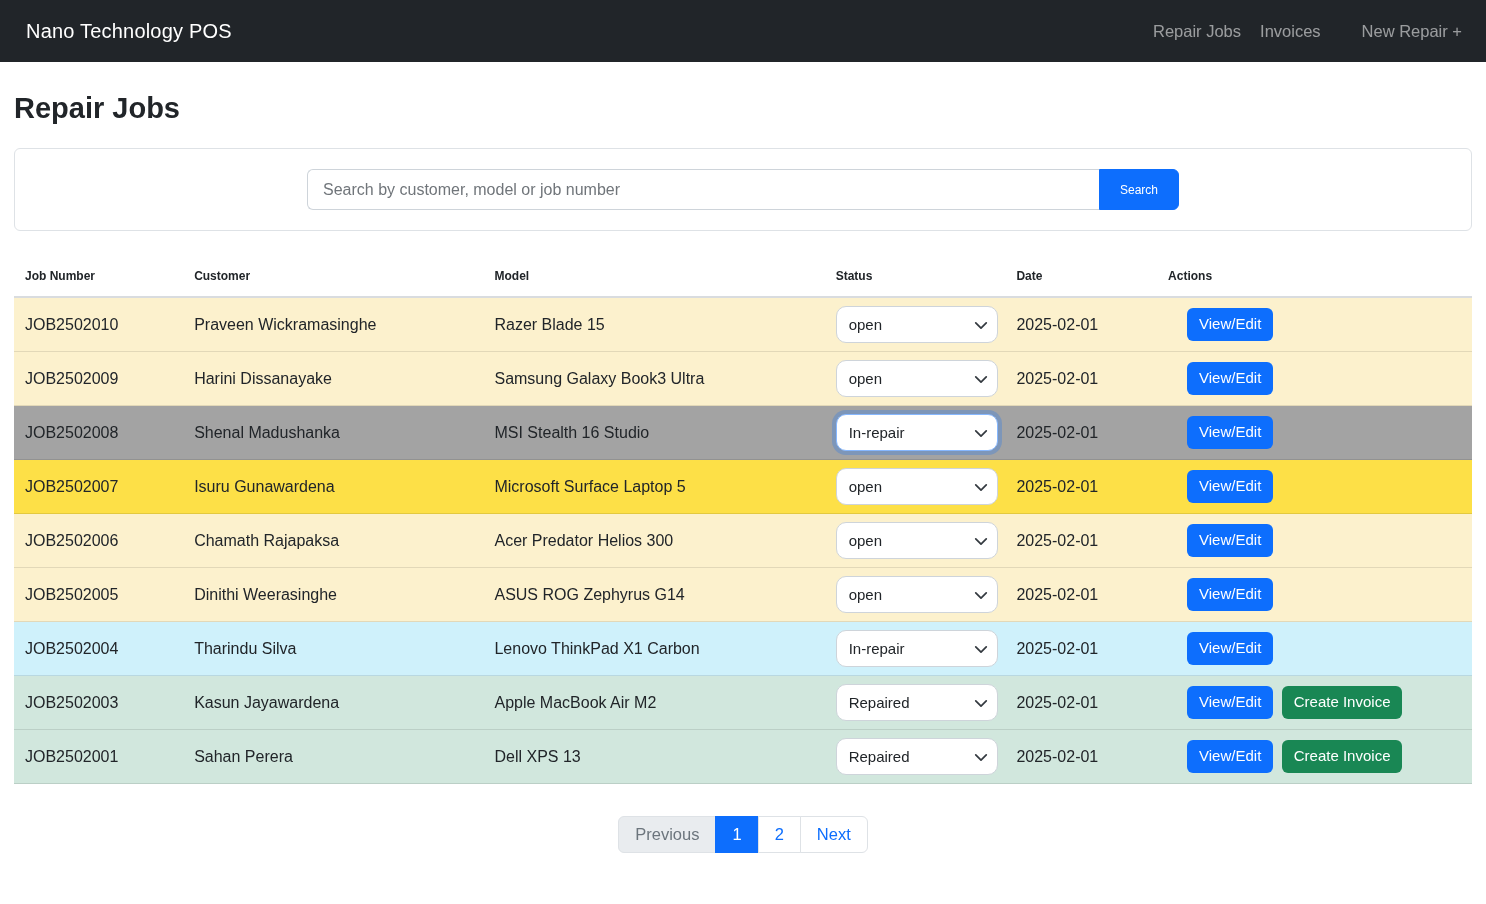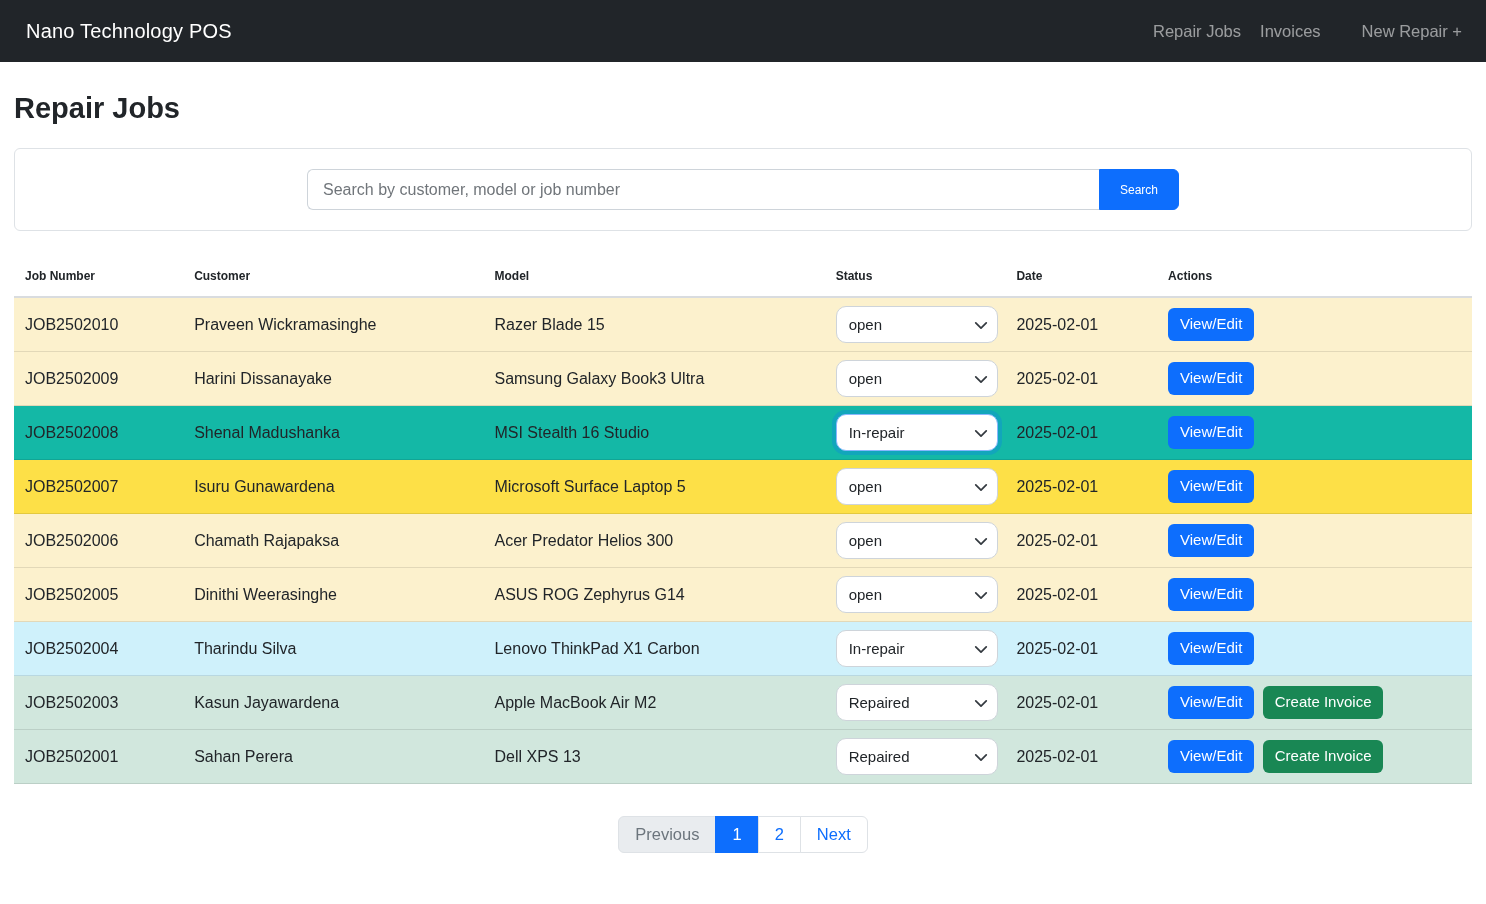--- a/index.html
+++ b/index.html
@@ -121,21 +121,21 @@
   .btn {
     border: none;
     border-radius: 6px;
     padding: 7px 12px;
     font-size: 15px;
     color: #fff;
     font-family: inherit;
     cursor: pointer;
     line-height: 1.25;
   }
-  .btn-primary { background: var(--primary, #0d6efd); }
+  .btn-primary { background: var(--primary, #0d6efd); margin-left: 19px; }
   .btn-success { background: var(--success, #198754); margin-left: 4px; }
   
   .pagination-wrap { display: flex; justify-content: center; margin: 20px 0 8px; }
   .pagination { display: flex; list-style: none; margin: 0; padding: 12px; }
   .page-link {
     display: block;
     padding: 8px 16px;
     border: 1px solid #dee2e6;
     color: var(--primary, #0d6efd);
     text-decoration: none;
@@ -232,21 +232,21 @@
           </svg>
         </span>
       </div>
     </td>
     <td>2025-02-01</td>
     <td>
       <button class="btn btn-primary">View/Edit</button>
       
     </td>
   </tr>
-        <tr class="job-row" style="background-color: #14b8a6;">
+        <tr class="job-row" style="background-color: #a3a3a3;">
     <td>JOB2502008</td>
     <td>Shenal Madushanka</td>
     <td>MSI Stealth 16 Studio</td>
     <td>
       <div class="select-wrap">
         <select class="status-select focused">
           <option selected="">In-repair</option>
         </select>
         <span class="chev">
           <svg width="14" height="14" viewBox="0 0 16 16" aria-hidden="true">

